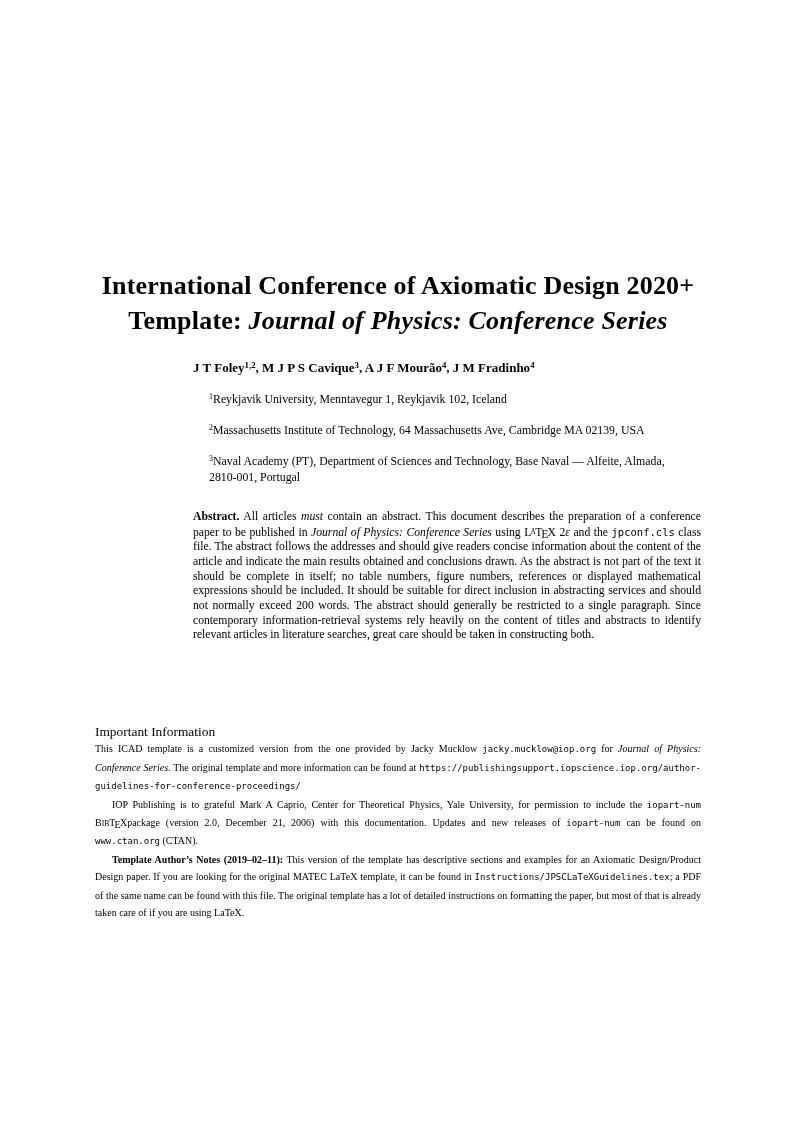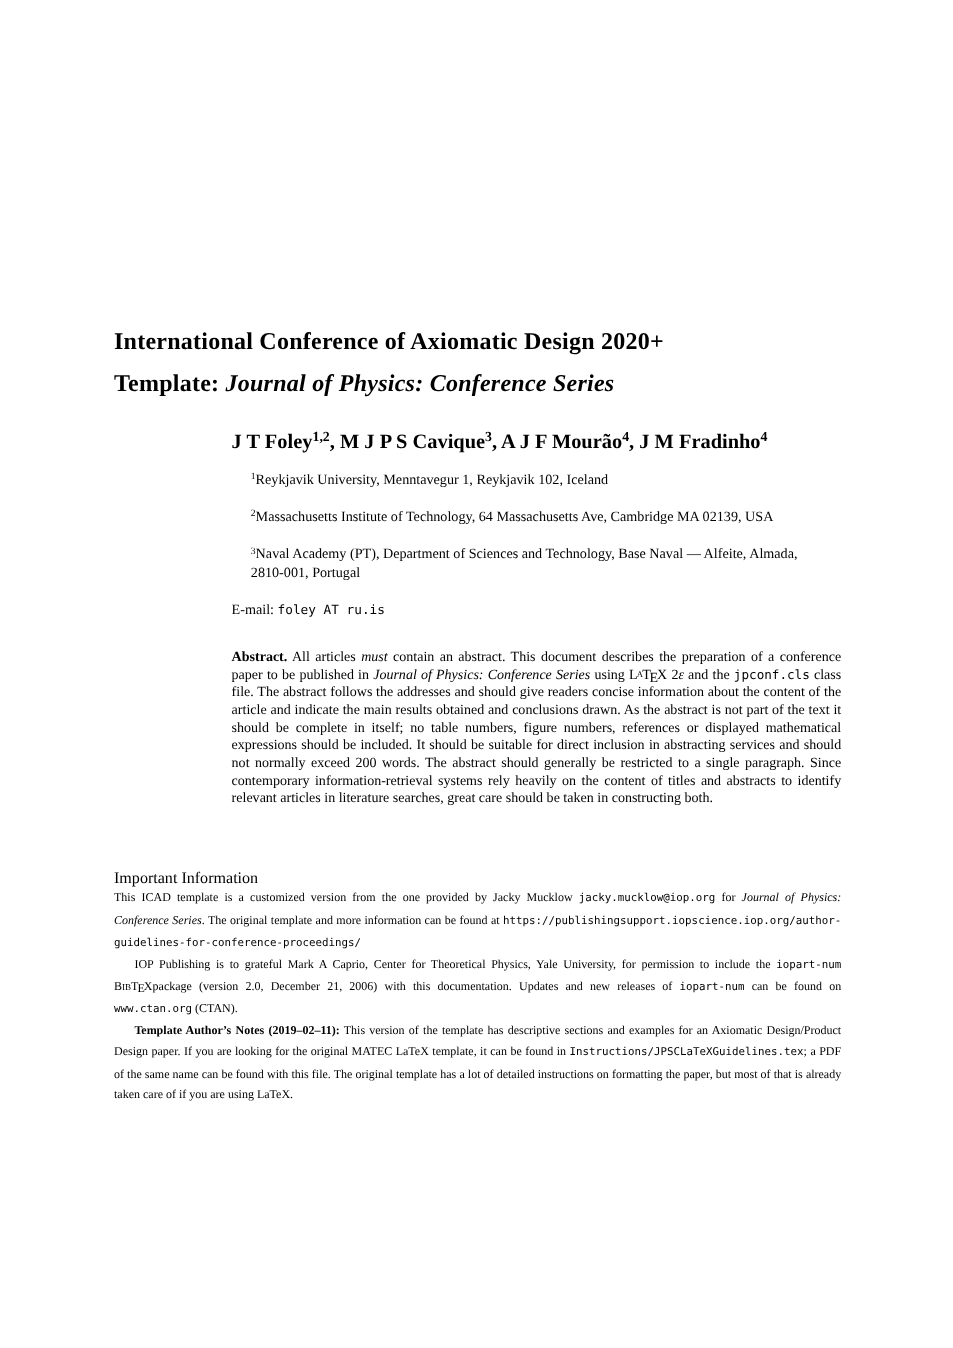--- a/index.html
+++ b/index.html
@@ -13,34 +13,35 @@
     overflow: hidden;
   }
   .content {
     position: absolute;
     left: 95px;
     top: 268px;
     width: 606px;
   }
   .title {
     margin: 0;
-    font-size: 20px;
+    font-size: 26px;
     line-height: 35px;
     font-weight: bold;
     letter-spacing: 0.2px;
+    text-align: center;
   }
   .title-line { display: block; }
   .front {
     margin-left: 98px;
     margin-top: 21px;
     width: 508px;
   }
   .authors {
     margin: 0;
-    font-size: 17px;
+    font-size: 13px;
     font-weight: bold;
     line-height: 17px;
   }
   .affiliations { margin-top: 6px; }
   .affiliations p {
     margin: 16px;
     font-size: 11.8px;
     line-height: 15.2px;
   }
   .email {
@@ -113,21 +114,20 @@
 
     <div class="front">
       <p class="authors"><span>J T Foley</span><span class="seg-sup">1,2</span><span>, M J P S Cavique</span><span class="seg-sup">3</span><span>, A J F Mourão</span><span class="seg-sup">4</span><span>, J M Fradinho</span><span class="seg-sup">4</span></p>
 
       <div class="affiliations">
         <p><span class="seg-sup">1</span><span>Reykjavik University, Menntavegur 1, Reykjavik 102, Iceland</span></p>
         <p><span class="seg-sup">2</span><span>Massachusetts Institute of Technology, 64 Massachusetts Ave, Cambridge MA 02139, USA</span></p>
         <p><span class="seg-sup">3</span><span>Naval Academy (PT), Department of Sciences and Technology, Base Naval — Alfeite, Almada, 2810-001, Portugal</span></p>
       </div>
 
-      <p class="email"><span>E-mail: </span><span class="seg-tt">foley AT ru.is</span></p>
 
       <p class="abstract"><span class="seg-b">Abstract.</span><span> All articles </span><span class="seg-i">must</span><span> contain an abstract. This document describes the preparation of a conference paper to be published in </span><span class="seg-i">Journal of Physics: Conference Series</span><span> using </span><span>L</span><span class="seg-lA">A</span><span>T</span><span class="seg-lE">E</span><span>X</span><span> 2</span><span class="seg-i">ε</span><span> and the </span><span class="seg-tt">jpconf.cls</span><span> class file. The abstract follows the addresses and should give readers concise information about the content of the article and indicate the main results obtained and conclusions drawn. As the abstract is not part of the text it should be complete in itself; no table numbers, figure numbers, references or displayed mathematical expressions should be included. It should be suitable for direct inclusion in abstracting services and should not normally exceed 200 words. The abstract should generally be restricted to a single paragraph. Since contemporary information-retrieval systems rely heavily on the content of titles and abstracts to identify relevant articles in literature searches, great care should be taken in constructing both.</span></p>
     </div>
 
     <div class="body-block">
       <h2 class="section-heading">Important Information</h2>
       <p class="para"><span>This ICAD template is a customized version from the one provided by Jacky Mucklow </span><span class="seg-tt">jacky.mucklow@iop.org</span><span> for </span><span class="seg-i">Journal of Physics: Conference Series</span><span>. The original template and more information can be found at </span><span class="seg-tt">https://publishingsupport.iopscience.iop.org/author-guidelines-for-conference-proceedings/</span></p>
       <p class="para indent"><span>IOP Publishing is to grateful Mark A Caprio, Center for Theoretical Physics, Yale University, for permission to include the </span><span class="seg-tt">iopart-num</span><span> B</span><span class="seg-sc">IB</span><span>T</span><span class="seg-lE">E</span><span>X</span><span>package (version 2.0, December 21, 2006) with this documentation. Updates and new releases of </span><span class="seg-tt">iopart-num</span><span> can be found on </span><span class="seg-tt">www.ctan.org</span><span> (CTAN).</span></p>
       <p class="para indent"><span class="seg-b">Template Author’s Notes (2019–02–11):</span><span> This version of the template has descriptive sections and examples for an Axiomatic Design/Product Design paper. If you are looking for the original MATEC LaTeX template, it can be found in </span><span class="seg-tt">Instructions/JPSCLaTeXGuidelines.tex</span><span>; a PDF of the same name can be found with this file. The original template has a lot of detailed instructions on formatting the paper, but most of that is already taken care of if you are using LaTeX.</span></p>
     </div>

